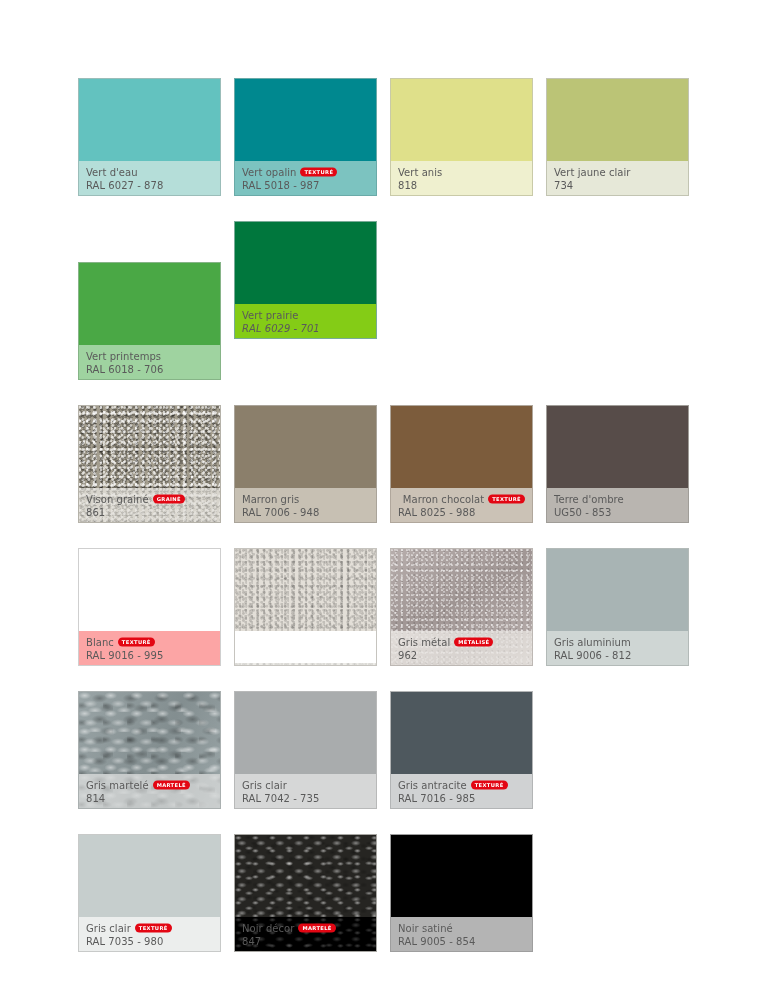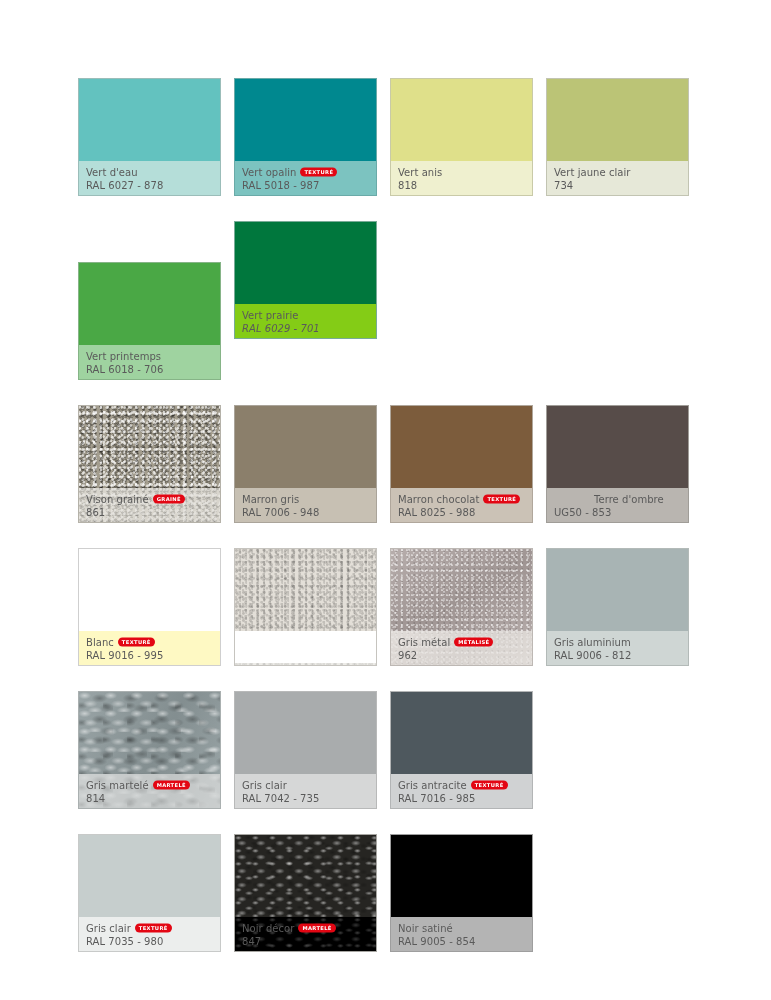--- a/index.html
+++ b/index.html
@@ -239,41 +239,41 @@
           <div class="swatch-label" style="background: rgb(199, 192, 179);">
             <div class="label-name-row" style="position: relative;">
               <div class="label-line" style="color: rgb(90, 90, 90);">Marron gris</div>
             </div>
             <div class="label-line" style="color: rgb(90, 90, 90); position: relative;">RAL 7006 - 948</div>
           </div>
         </div>
         <div class="swatch" style="border: 1px solid rgb(176, 167, 156);">
           <div class="swatch-color" style="background: rgb(124, 92, 60);"></div>
           <div class="swatch-label" style="background: rgb(203, 194, 182);">
-            <div class="label-name-row" style="position: relative;">
+            <div class="label-name-row" style="position: relative; justify-content: flex-end;">
               <div class="label-line" style="color: rgb(90, 90, 90);">Marron chocolat</div>
               <span class="badge" style="background: rgb(227, 6, 19);">TEXTURÉ</span>
             </div>
             <div class="label-line" style="color: rgb(90, 90, 90); position: relative;">RAL 8025 - 988</div>
           </div>
         </div>
         <div class="swatch" style="border: 1px solid rgb(160, 157, 152);">
           <div class="swatch-color" style="background: rgb(87, 76, 73);"></div>
           <div class="swatch-label" style="background: rgb(185, 181, 176);">
-            <div class="label-name-row" style="position: relative; margin-left: 40px;">
+            <div class="label-name-row" style="position: relative;">
               <div class="label-line" style="color: rgb(90, 90, 90);">Terre d'ombre</div>
             </div>
             <div class="label-line" style="color: rgb(90, 90, 90); position: relative;">UG50 - 853</div>
           </div>
         </div>
       </div>
       <div class="swatch-row">
         <div class="swatch" style="border: 1px solid rgb(207, 207, 207);">
           <div class="swatch-color" style="background: rgb(255, 255, 255);"></div>
-          <div class="swatch-label" style="background: #fef9c3;">
+          <div class="swatch-label" style="background: #fca5a5;">
             <div class="label-name-row" style="position: relative;">
               <div class="label-line" style="color: rgb(90, 90, 90);">Blanc</div>
               <span class="badge" style="background: rgb(227, 6, 19);">TEXTURÉ</span>
             </div>
             <div class="label-line" style="color: rgb(90, 90, 90); position: relative;">RAL 9016 - 995</div>
           </div>
         </div>
         <div class="swatch" style="border: 1px solid rgb(198, 196, 191); gap: 32px;">
           <div class="swatch-color" style="background: rgb(227, 223, 216);">
             <div class="tex tex-blanc-martele"></div>

